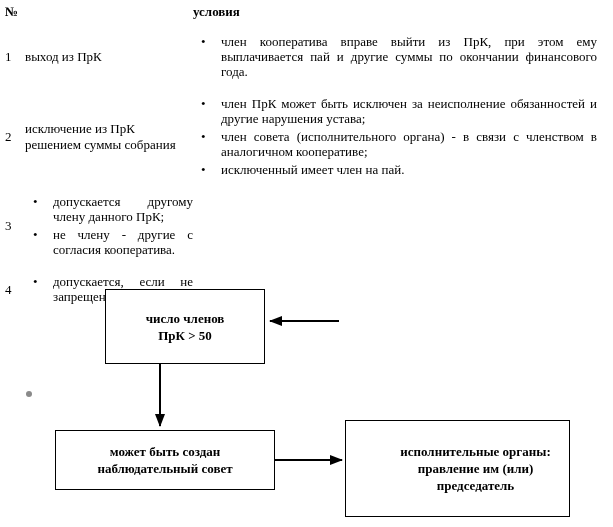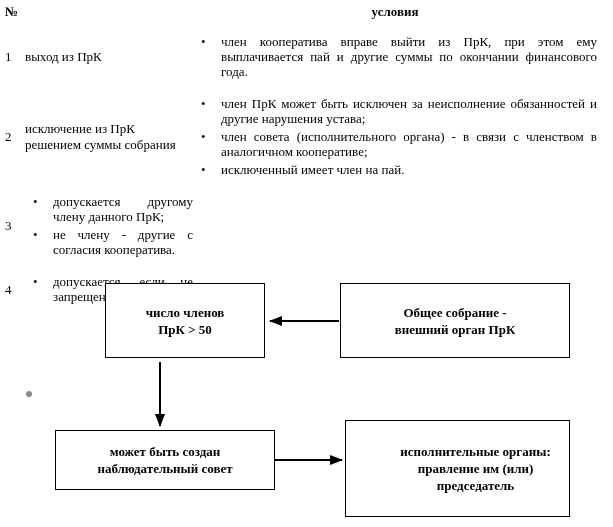--- a/index.html
+++ b/index.html
@@ -7,37 +7,37 @@
     width: 613px; height: 527px;
     background: #ffffff;
     color: #000000;
     font-family: "Liberation Serif", serif;
   }
   .page { position: relative; width: 613px; height: 527px; overflow: hidden; background: #fff; }
 
   
   .cond-table { position: absolute; top: 4px; left: 5px; right: 16px; font-size: 13px; }
   .thead { display: grid; grid-template-columns: 20px 168px 1fr; font-weight: bold; }
-  .thead .c3 { text-align: center; }
+  .thead .c3 { text-align: left; }
   .trow { display: grid; grid-template-columns: 20px 168px 1fr; align-items: center; margin-top: 11px; }
   .trow .num { line-height: 15px; }
   .trow .label { padding-right: 10px; line-height: 16px; }
   .items .item { display: flex; margin: 3px 0; }
   .items .marker { flex: 0 0 20px; margin-left: 8px; line-height: 15px; }
   .items .text { flex: 1; text-align: justify; line-height: 15px; }
 
   
   .diagram { position: absolute; left: 0; top: 281px; width: 613px; height: 246px; }
   .dbox {
     position: absolute; border: 1px solid #000;
     display: flex; align-items: center; justify-content: center;
     text-align: center; font-weight: bold; font-size: 13px; line-height: 17px;
     white-space: pre-line; background: #fff;
   }
-  .box-members    { left: 105px; top: 2px;   width: 160px; height: 75px; }
+  .box-members    { left: 105px; top: 8px;   width: 160px; height: 75px; }
   .box-assembly   { left: 340px; top: 2px;   width: 230px; height: 75px; }
   .box-council    { left: 55px;  top: 149px; width: 220px; height: 60px; }
   .box-executive  { left: 345px; top: 139px; width: 225px; height: 97px; padding-left: 36px; }
   .arrows { position: absolute; left: 0; top: 0; }
   .stray-dot { position: absolute; left: 26px; top: 110px; width: 6px; height: 6px; border-radius: 50%; background: #8a8a8a; }
 </style>
 </head>
 <body>
 
 <div class="page">
@@ -111,22 +111,20 @@
           <path d="M0,0 L13,5 L0,10 z" fill="#000000"></path>
         </marker>
       </defs>
       <line x1="339" y1="40" x2="270" y2="40" stroke="#000000" stroke-width="2" marker-end="url(#ah)"></line>
       <line x1="160" y1="81" x2="160" y2="145" stroke="#000000" stroke-width="2" marker-end="url(#ah)"></line>
       <line x1="267" y1="179" x2="342" y2="179" stroke="#000000" stroke-width="2" marker-end="url(#ah)"></line>
     </svg>
 
     <div class="dbox box-members">число членов
 ПрК &gt; 50</div>
-    <div class="dbox box-assembly">Общее собрание -
-внешний орган ПрК</div>
     <div class="dbox box-council">может быть создан
 наблюдательный совет</div>
     <div class="dbox box-executive">исполнительные органы:
 правление им (или)
 председатель</div>
 
     <div class="stray-dot"></div>
   </div>
 
 </div>

